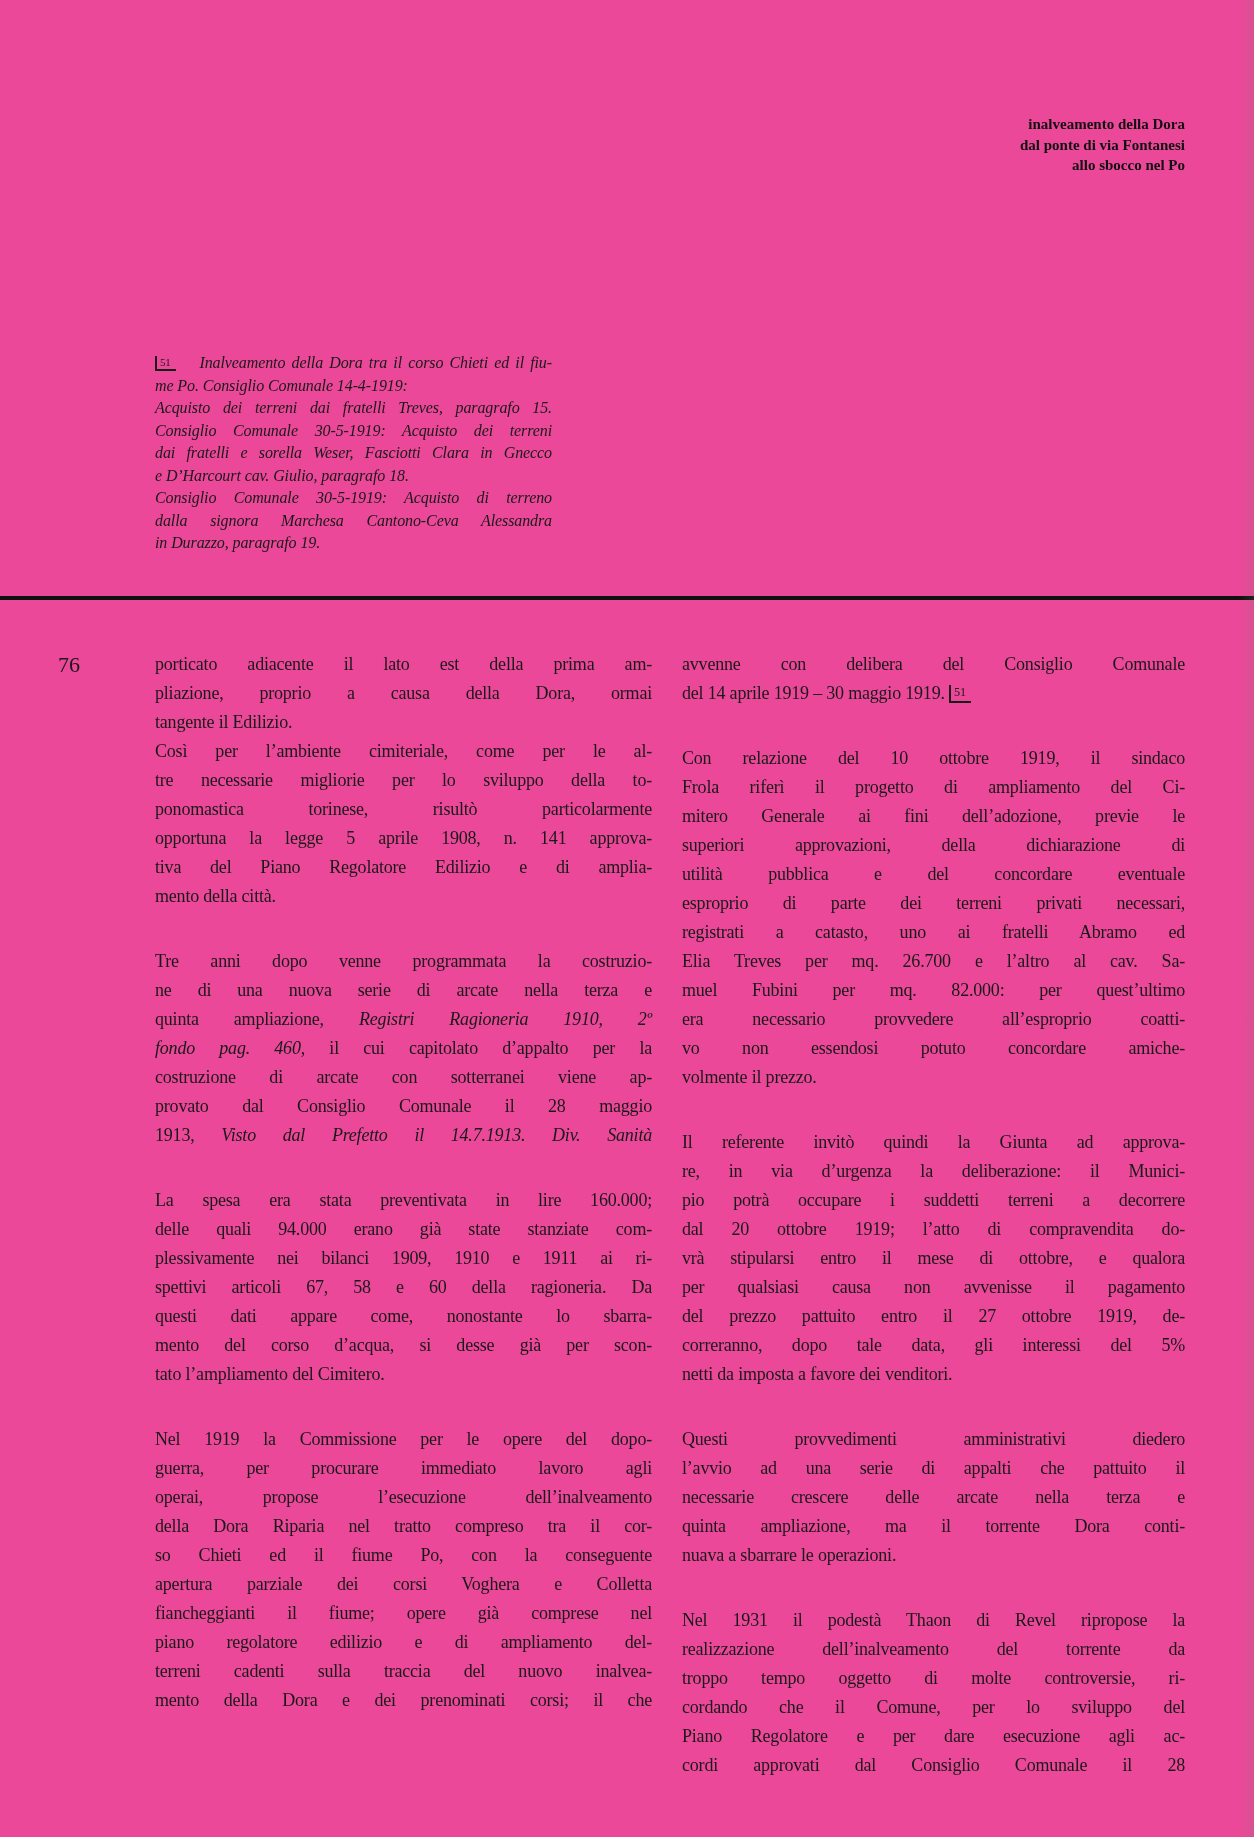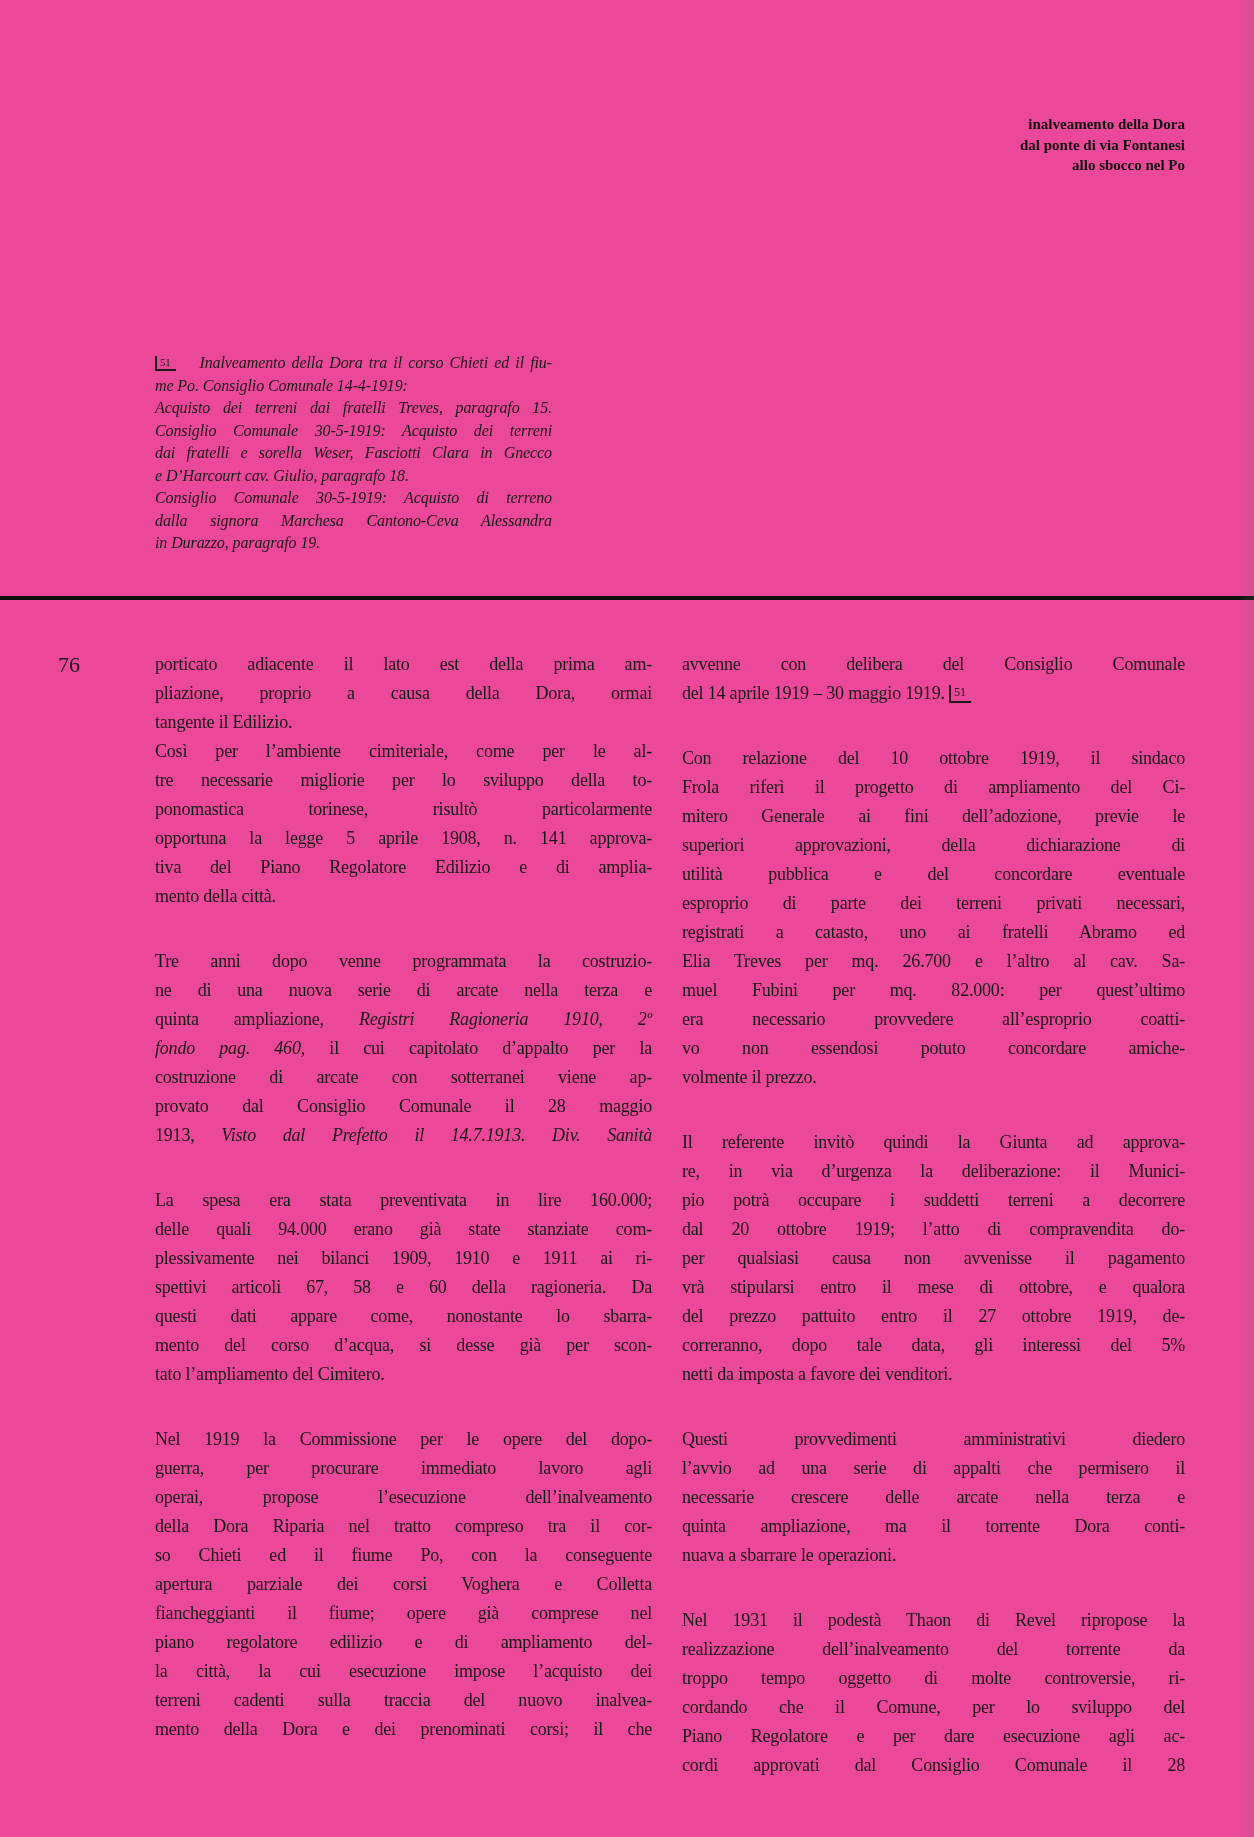--- a/index.html
+++ b/index.html
@@ -116,21 +116,20 @@
       </div>
       <div class="para">
         <div class="line j">Nel 1919 la Commissione per le opere del dopo-</div>
         <div class="line j">guerra, per procurare immediato lavoro agli</div>
         <div class="line j">operai, propose l’esecuzione dell’inalveamento</div>
         <div class="line j">della Dora Riparia nel tratto compreso tra il cor-</div>
         <div class="line j">so Chieti ed il fiume Po, con la conseguente</div>
         <div class="line j">apertura parziale dei corsi Voghera e Colletta</div>
         <div class="line j">fiancheggianti il fiume; opere già comprese nel</div>
         <div class="line j">piano regolatore edilizio e di ampliamento del-</div>
-        <div class="line j">la città, la cui esecuzione impose l’acquisto dei</div>
         <div class="line j">terreni cadenti sulla traccia del nuovo inalvea-</div>
         <div class="line j">mento della Dora e dei prenominati corsi; il che</div>
       </div>
     </div>
 
   <div class="column right">
       <div class="para">
         <div class="line j">avvenne con delibera del Consiglio Comunale</div>
         <div class="line">del 14 aprile 1919 – 30 maggio 1919. <span class="refmark">51</span></div>
       </div>
@@ -146,29 +145,29 @@
         <div class="line j">muel Fubini per mq. 82.000: per quest’ultimo</div>
         <div class="line j">era necessario provvedere all’esproprio coatti-</div>
         <div class="line j">vo non essendosi potuto concordare amiche-</div>
         <div class="line">volmente il prezzo.</div>
       </div>
       <div class="para">
         <div class="line j">Il referente invitò quindi la Giunta ad approva-</div>
         <div class="line j">re, in via d’urgenza la deliberazione: il Munici-</div>
         <div class="line j">pio potrà occupare i suddetti terreni a decorrere</div>
         <div class="line j">dal 20 ottobre 1919; l’atto di compravendita do-</div>
+        <div class="line j">vrà stipularsi entro il mese di ottobre, e qualora</div>
         <div class="line j">per qualsiasi causa non avvenisse il pagamento</div>
-        <div class="line j">vrà stipularsi entro il mese di ottobre, e qualora</div>
         <div class="line j">del prezzo pattuito entro il 27 ottobre 1919, de-</div>
         <div class="line j">correranno, dopo tale data, gli interessi del 5%</div>
         <div class="line">netti da imposta a favore dei venditori.</div>
       </div>
       <div class="para">
         <div class="line j">Questi provvedimenti amministrativi diedero</div>
-        <div class="line j">l’avvio ad una serie di appalti che permisero il</div>
+        <div class="line j">l’avvio ad una serie di appalti che pattuito il</div>
         <div class="line j">necessarie crescere delle arcate nella terza e</div>
         <div class="line j">quinta ampliazione, ma il torrente Dora conti-</div>
         <div class="line">nuava a sbarrare le operazioni.</div>
       </div>
       <div class="para">
         <div class="line j">Nel 1931 il podestà Thaon di Revel ripropose la</div>
         <div class="line j">realizzazione dell’inalveamento del torrente da</div>
         <div class="line j">troppo tempo oggetto di molte controversie, ri-</div>
         <div class="line j">cordando che il Comune, per lo sviluppo del</div>
         <div class="line j">Piano Regolatore e per dare esecuzione agli ac-</div>

